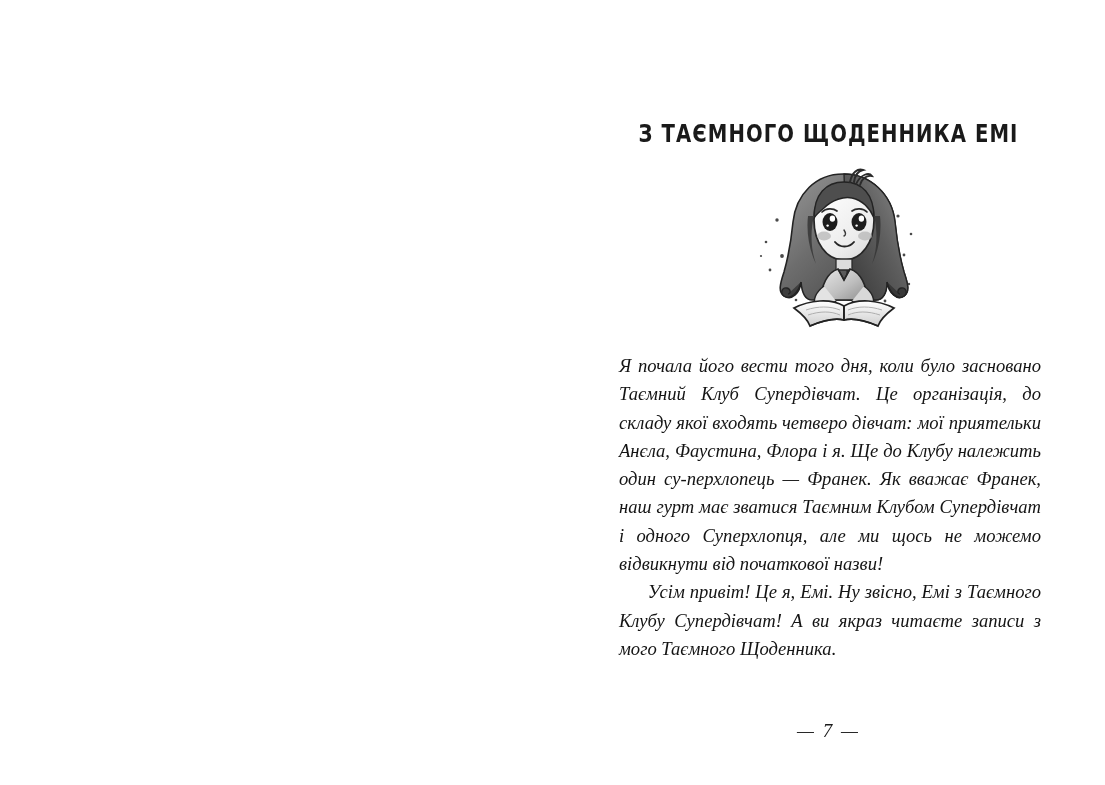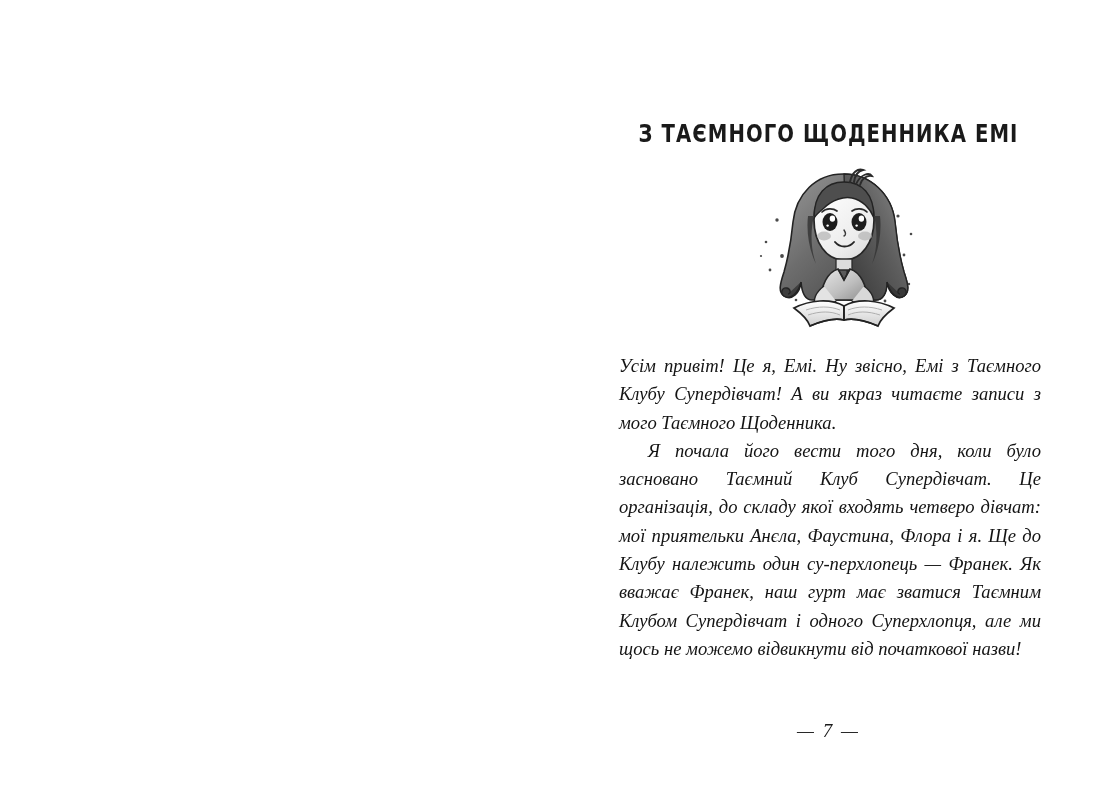--- a/index.html
+++ b/index.html
@@ -249,20 +249,20 @@
         <g stroke="#9b9b9b" stroke-width="1" fill="none" opacity="0.75">
           <path d="M58 150 C 70 146, 82 146, 92 150"></path>
           <path d="M60 155 C 72 151, 83 151, 92 155"></path>
           <path d="M100 150 C 110 146, 122 146, 134 150"></path>
           <path d="M100 155 C 109 151, 120 151, 132 155"></path>
         </g>
       </svg>
     </div>
 
     <div class="bodytext">
+      <p>Я почала його вести того дня, коли було засновано Таємний Клуб Супердівчат. Це організація, до складу якої входять четверо дівчат: мої приятельки Анєла, Фаустина, Флора і я. Ще до Клубу належить один су-​перхлопець — Франек. Як вважає Франек, наш гурт має зватися Таємним Клубом Супердівчат і одного Суперхлопця, але ми щось не можемо відвикнути від початкової назви!</p>
       <p>Усім привіт! Це я, Емі. Ну звісно, Емі з Таємного Клубу Супердівчат! А ви якраз читаєте записи з мого Таємного Щоденника.</p>
-      <p>Я почала його вести того дня, коли було засновано Таємний Клуб Супердівчат. Це організація, до складу якої входять четверо дівчат: мої приятельки Анєла, Фаустина, Флора і я. Ще до Клубу належить один су-​перхлопець — Франек. Як вважає Франек, наш гурт має зватися Таємним Клубом Супердівчат і одного Суперхлопця, але ми щось не можемо відвикнути від початкової назви!</p>
     </div>
 
     <div class="folio">— 7 —</div>
 
   </div>
 </div>
 
 </body></html>

